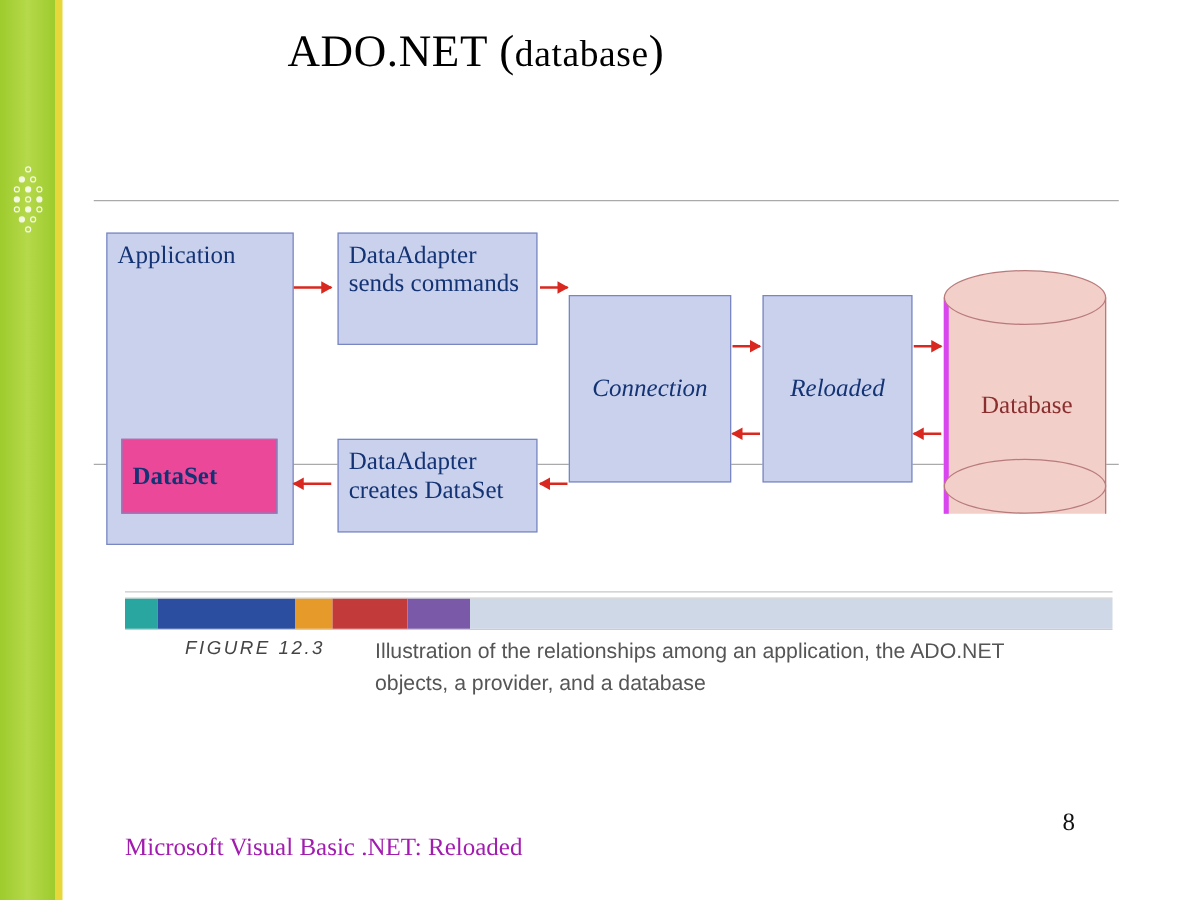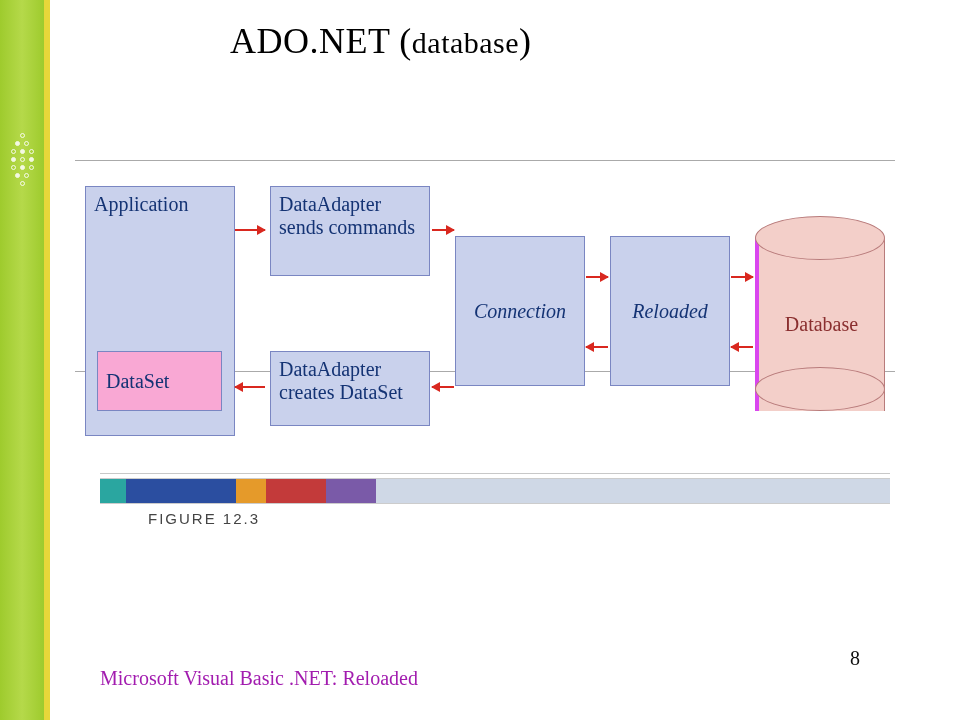--- a/index.html
+++ b/index.html
@@ -16,21 +16,21 @@
   .dot.f { background:#fff; }
 
   
   .title { position:absolute; left:230px; top:20px; font-size:36px; font-family:Georgia,serif; color:#000; letter-spacing:.5px; }
   .title .sub { font-size:30px; }
 
   
   .diagram { position:absolute; left:75px; top:160px; width:820px; height:212px; border-top:1px solid #aaa; border-bottom:1px solid #aaa; }
   .box { position:absolute; border:1px solid #7a86c2; background:#c9d1ec; color:#143374; font-family:Georgia,serif; font-size:20px; display:flex; align-items:flex-start; padding:6px 8px; }
   .box.center { align-items:center; justify-content:center;font-style:italic; }
-  .box.inner { background:#f9a8d4; border:1px solid #7a86c2; }
+  .box.inner { background:#ec4899; border:1px solid #7a86c2;font-weight:bold; }
 
   #box-app { left:10px; top:25px; width:150px; height:250px; }
   #box-dataset { left:22px; top:190px; width:125px; height:60px; align-items:center; z-index:2; }
   #box-da-send { left:195px; top:25px; width:160px; height:90px; }
   #box-da-create { left:195px; top:190px; width:160px; height:75px; }
   #box-connection { left:380px; top:75px; width:130px; height:150px; }
   #box-provider { left:535px; top:75px; width:120px; height:150px; }
 
   
   .db { position:absolute; left:680px; top:55px; width:130px; height:195px; }
@@ -46,21 +46,21 @@
   
   .caption-bar { position:absolute; left:100px; top:478px; width:790px; height:26px; border-top:1px solid #ccc; border-bottom:1px solid #ccc; display:flex; }
   .seg { height:100%; }
   .seg.teal   { width:26px;  background:#2aa6a0; }
   .seg.blue   { width:110px; background:#2b4ea0; }
   .seg.orange { width:30px;  background:#e59a2a; }
   .seg.red    { width:60px;  background:#c33a3a; }
   .seg.purple { width:50px;  background:#7a5aa8; }
   .seg.lblue  { flex:1;      background:#cfd8e6; }
 
-  .fig-label { position:absolute; left:148px; top:510px; font-family:Arial,Helvetica,sans-serif; font-size:15px; letter-spacing:2px; color:#444; }
+  .fig-label { position:absolute; left:148px; top:510px; font-family:Arial,Helvetica,sans-serif; font-size:15px; letter-spacing:2px; color:#444;font-style:italic; }
   .caption-text { position:absolute; left:300px; top:508px; width:560px; font-family:Arial,Helvetica,sans-serif; font-size:17px; color:#555; line-height:1.5; }
 
   .footer-left { position:absolute; left:100px; bottom:30px; font-family:'Times New Roman',serif; font-size:20px; color:#a21caf; }
   .footer-right { position:absolute; right:100px; bottom:50px; font-family:'Times New Roman',serif; font-size:20px; color:#111; }
 
   .divider { position:absolute; left:100px; width:790px; height:1px; background:#c8c8c8; }
 </style>
 </head>
 <body>
 
@@ -155,17 +155,18 @@
     <div class="seg teal"></div>
     <div class="seg blue"></div>
     <div class="seg orange"></div>
     <div class="seg red"></div>
     <div class="seg purple"></div>
     <div class="seg lblue"></div>
   </div>
   <div class="divider" style="top:473px;"></div>
 
   <div class="fig-label">FIGURE 12.3</div>
+  <div class="caption-text">Illustration of the relationships among an application, the ADO.NET objects, a provider, and a database</div>
 
   <div class="footer-left">Microsoft Visual Basic .NET: Reloaded</div>
   <div class="footer-right">8</div>
 
 </div>
 
 </body></html>

